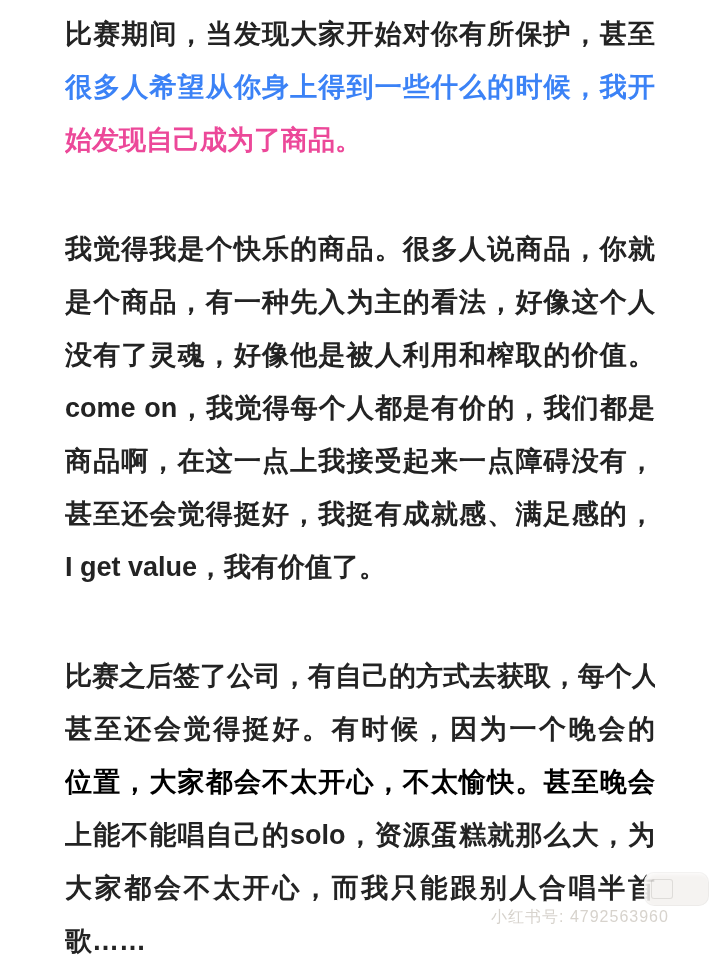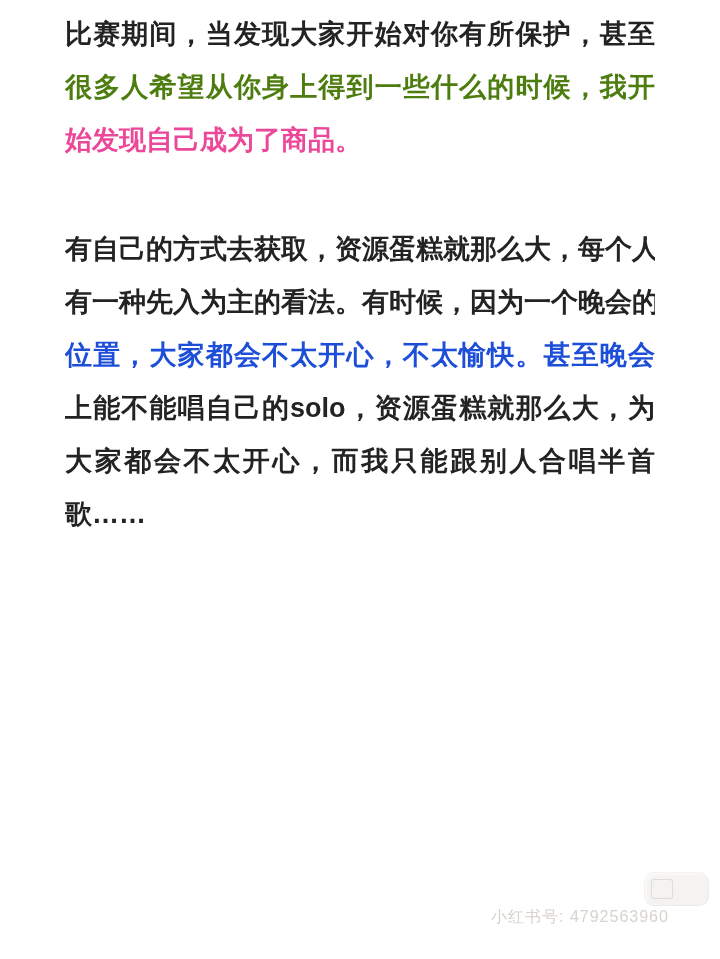--- a/index.html
+++ b/index.html
@@ -81,27 +81,36 @@
     white-space: nowrap;
   }
 </style>
 </head>
 <body>
 
 <main class="page">
   <section class="content" id="content">
       <div class="para">
         <div class="line" style="color: rgb(35, 35, 35);">比赛期间，当发现大家开始对你有所保护，甚至</div>
-        <div class="line" style="color: #4d7c0f;">很多人希望从你身上得到一些什么的时候，我开</div>
+        <div class="line" style="color: #3b82f6;">很多人希望从你身上得到一些什么的时候，我开</div>
         <div class="line para-last" style="color: #ec4899;">始发现自己成为了商品。</div>
       </div>
       <div class="para">
-        <div class="line" style="color: rgb(35, 35, 35);">有自己的方式去获取，资源蛋糕就那么大，每个人</div>
-        <div class="line" style="color: rgb(35, 35, 35);">有一种先入为主的看法。有时候，因为一个晚会的</div>
-        <div class="line" style="color: #1d4ed8;">位置，大家都会不太开心，不太愉快。甚至晚会</div>
+        <div class="line" style="color: rgb(35, 35, 35);">我觉得我是个快乐的商品。很多人说商品，你就</div>
+        <div class="line" style="color: rgb(35, 35, 35);">是个商品，有一种先入为主的看法，好像这个人</div>
+        <div class="line" style="color: rgb(35, 35, 35);">没有了灵魂，好像他是被人利用和榨取的价值。</div>
+        <div class="line" style="color: rgb(35, 35, 35);">come on，我觉得每个人都是有价的，我们都是</div>
+        <div class="line" style="color: rgb(35, 35, 35);">商品啊，在这一点上我接受起来一点障碍没有，</div>
+        <div class="line" style="color: rgb(35, 35, 35);">甚至还会觉得挺好，我挺有成就感、满足感的，</div>
+        <div class="line para-last" style="color: rgb(35, 35, 35);">I get value，我有价值了。</div>
+      </div>
+      <div class="para">
+        <div class="line" style="color: rgb(35, 35, 35);">比赛之后签了公司，有自己的方式去获取，每个人</div>
+        <div class="line" style="color: rgb(35, 35, 35);">甚至还会觉得挺好。有时候，因为一个晚会的</div>
+        <div class="line" style="color: #000000;">位置，大家都会不太开心，不太愉快。甚至晚会</div>
         <div class="line" style="color: rgb(35, 35, 35);">上能不能唱自己的solo，资源蛋糕就那么大，为</div>
         <div class="line" style="color: rgb(35, 35, 35);">大家都会不太开心，而我只能跟别人合唱半首</div>
         <div class="line para-last" style="color: rgb(35, 35, 35);">歌……</div>
       </div>
     </section>
 
   <div class="watermark">
     <div class="wm-pill"></div>
     <div class="wm-label" style="color: rgb(215, 211, 205);">小红书号: 4792563960</div>
   </div>

